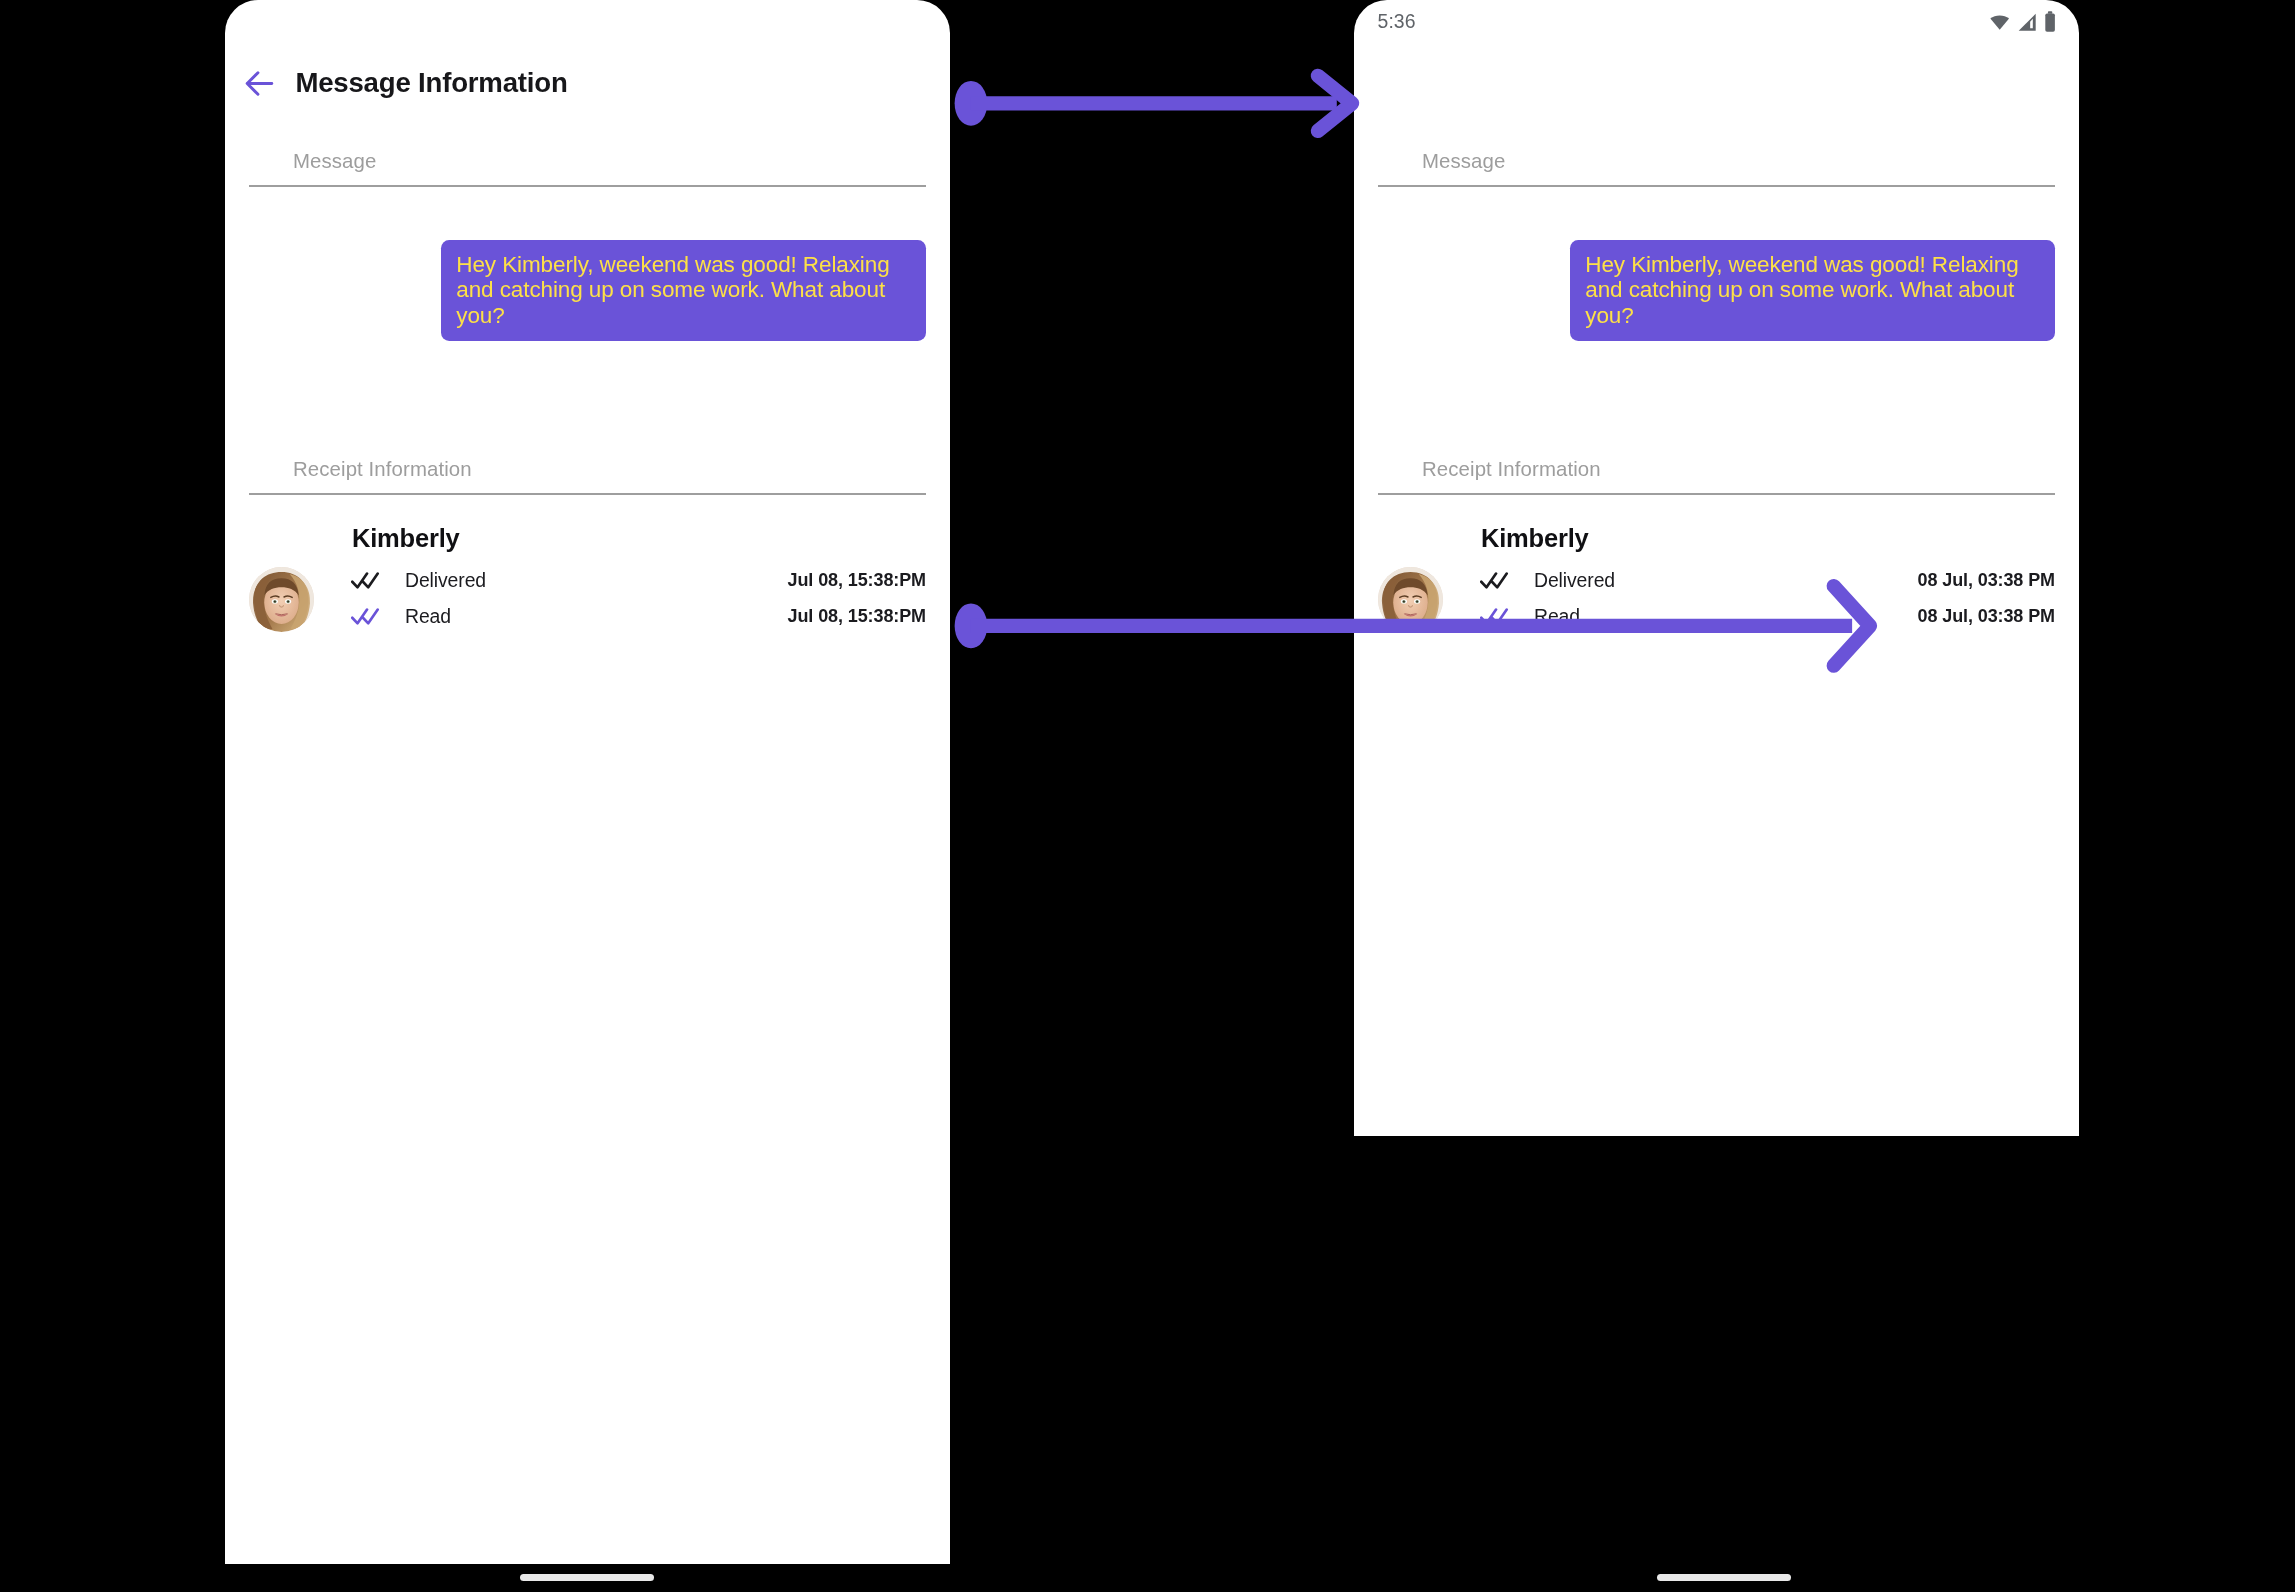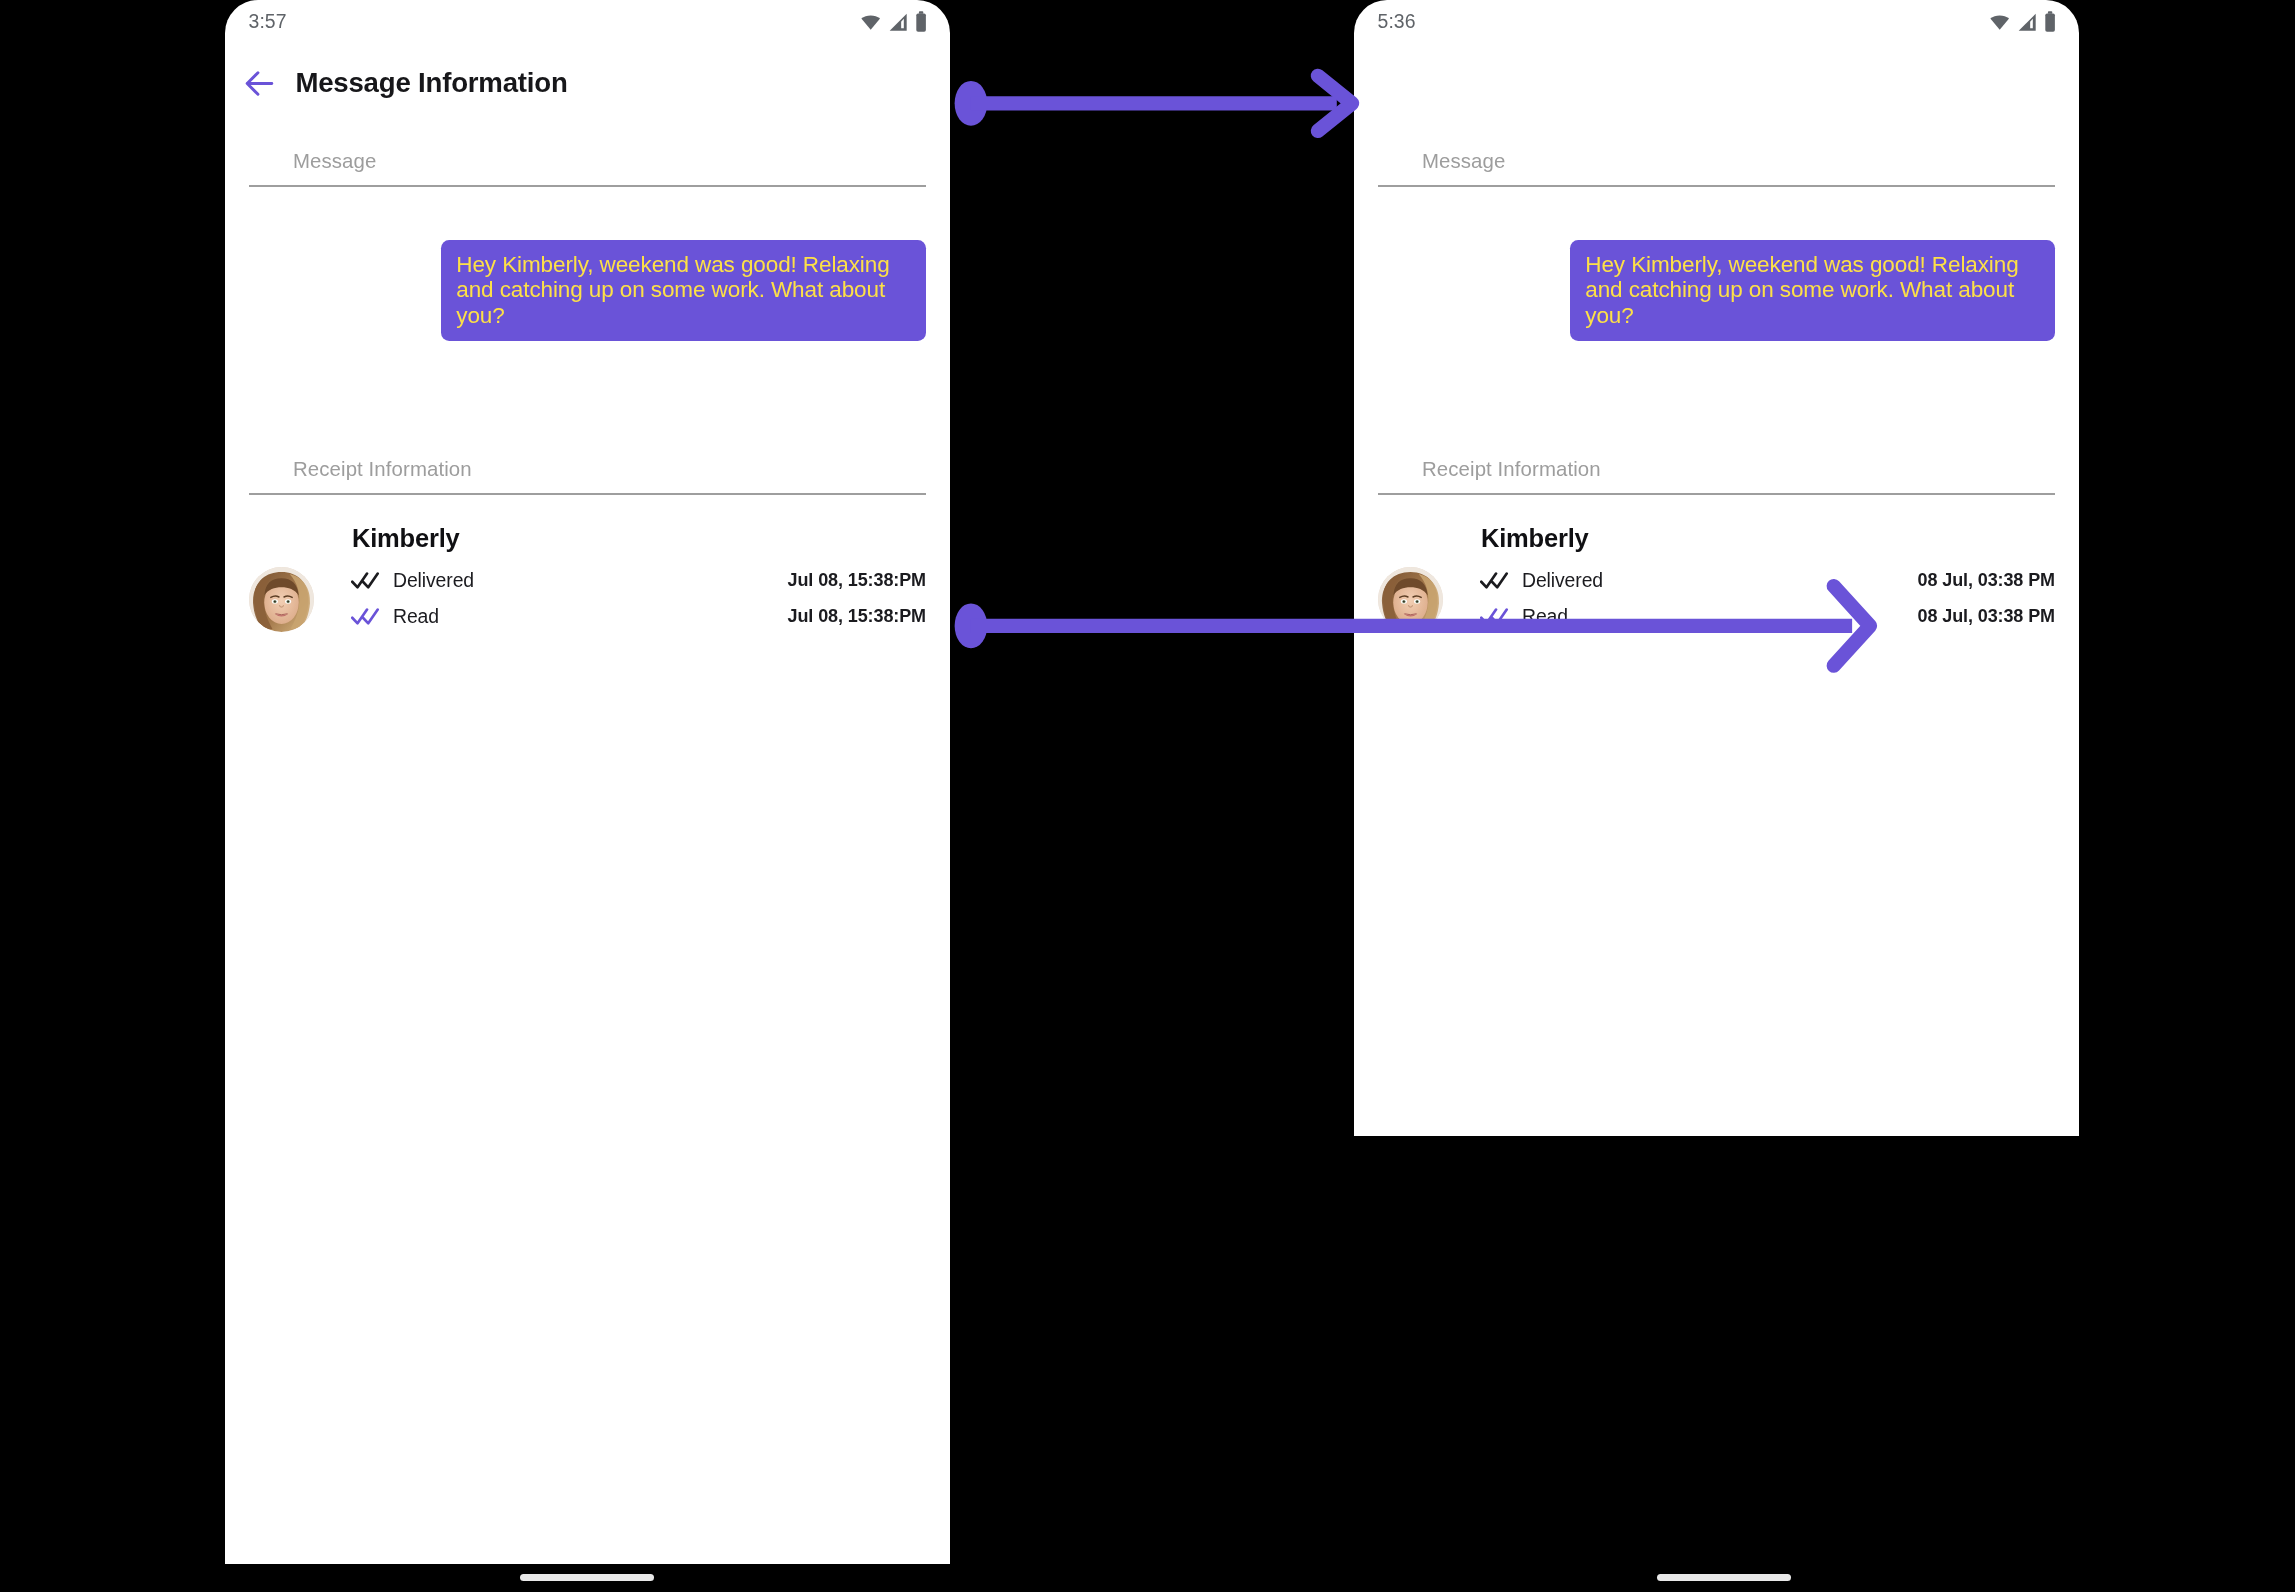--- a/index.html
+++ b/index.html
@@ -159,21 +159,21 @@
   .check-icon {
     width: 29px;
     flex: 0 0 29px;
     display: flex;
     align-items: center;
   }
   .check-icon svg { display: block; }
   .receipt-status {
     font-size: 19.4px;
     color: #1b1b1f;
-    margin-left: 13px;
+    margin-left: 25px;
     letter-spacing: -0.1px;
   }
   .receipt-time {
     margin-left: auto;
     font-size: 18px;
     color: #1b1b1f;
     letter-spacing: -0.1px;
     white-space: nowrap;
     font-weight: bold;
   }
@@ -197,42 +197,20 @@
     width: 2295px;
     height: 1593px;
     pointer-events: none;
   }
 </style>
 </head>
 <body>
 
 <div class="phone phone-left">
 
-  <div class="statusbar">
-    <div class="status-time">3:57</div>
-    <div class="status-icons">
-      <span>
-        <svg width="21.4" height="21.4" viewBox="0 0 24 24">
-            <path fill="#5f6368" d="M12 21 1.5 8.5C4.3 6.3 8 5 12 5s7.7 1.3 10.5 3.5L12 21z"></path>
-          </svg>
-      </span>
-      <span>
-        <svg width="20.4" height="20.4" viewBox="0 0 24 24">
-            <path fill="#5f6368" d="M2 22 22 2v20H2z"></path>
-            <path fill="#ffffff" d="M15.5 11.5 18.6 8v11h-3.1z"></path>
-          </svg>
-      </span>
-      <span>
-        <svg width="12.2" height="21.4" viewBox="0 0 14 24">
-            <rect x="4.5" y="0" width="5" height="3" rx="1" fill="#5f6368"></rect>
-            <rect x="1.5" y="2.5" width="11" height="21" rx="2" fill="#5f6368"></rect>
-          </svg>
-      </span>
-    </div>
-  </div>
 
   <div class="appbar">
     <div class="nav-btn">
       <span>
         <svg width="37" height="37" viewBox="0 0 24 24">
             <path d="M20 12H4M4 12l7-7M4 12l7 7" stroke="#6A53D8" stroke-width="1.9" fill="none" stroke-linecap="round" stroke-linejoin="round"></path>
           </svg>
       </span>
     </div>
     <div class="appbar-title">Message Information</div>

